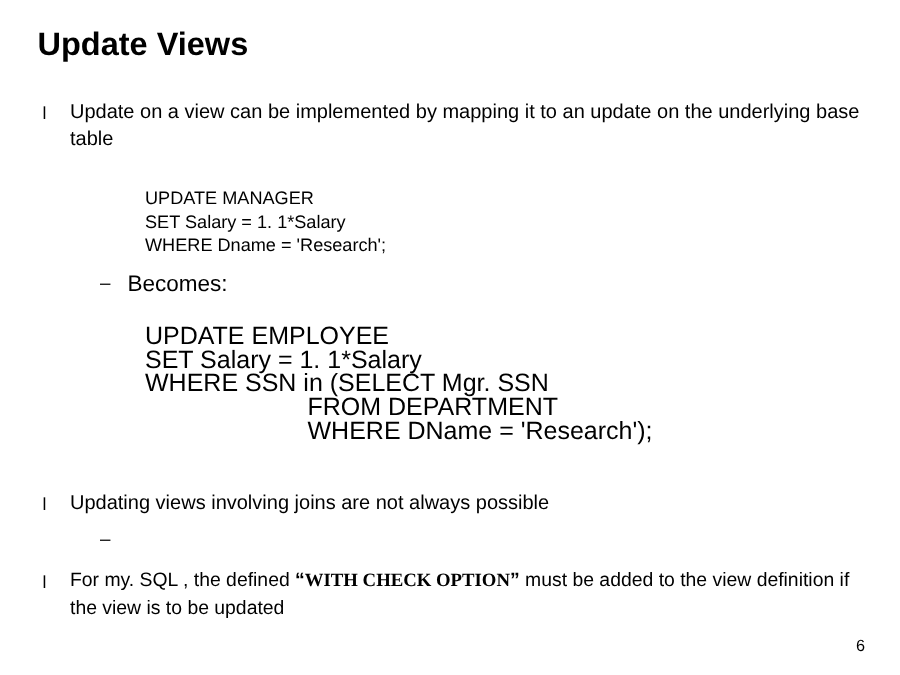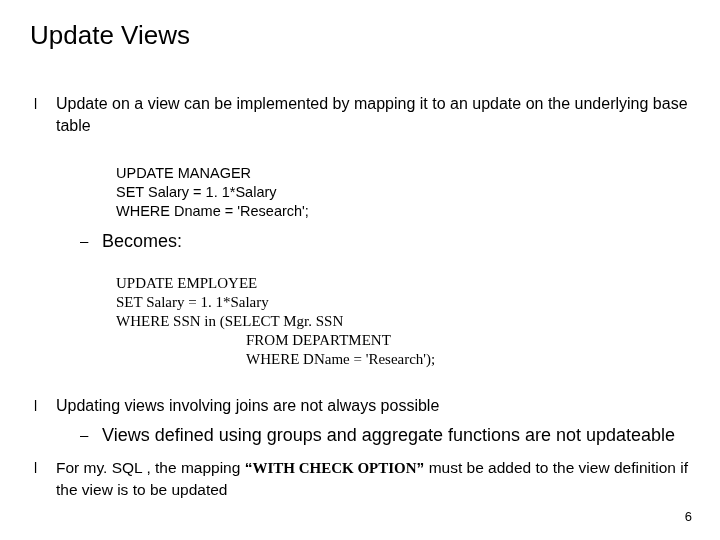--- a/index.html
+++ b/index.html
@@ -7,22 +7,22 @@
     width: 720px;
     height: 540px;
     background: #fff;
     font-family: Arial, Helvetica, sans-serif;
     color: #000;
     position: relative;
     padding: 20px 30px 20px 30px;
   }
   .title {
     font-size: 26px;
-    font-weight: normal;
-    margin-bottom: 42px;
+    font-weight: bold;
+    margin-bottom: 28px;
   }
   .bullet-block {
     display: flex;
     margin-bottom: 8px;
   }
   .bullet-marker {
     width: 26px;
     flex-shrink: 0;
     font-size: 14px;
     line-height: 22px;
@@ -51,27 +51,27 @@
     width: 22px;
     flex-shrink: 0;
     font-size: 15px;
     line-height: 20px;
   }
   .sub-text {
     font-size: 18px;
     line-height: 20px;
   }
   .code-block2 {
-    font-size: 15px;
+    font-size: 20px;
     line-height: 19px;
     margin-left: 86px;
     margin-top: 4px;
-    margin-bottom: 12px;
+    margin-bottom: 23px;
     white-space: pre;
-    font-family: Liberation Serif, serif;
+    font-family: Liberation Sans, sans-serif;
   }
   .code-indent {
     padding-left: 130px;
   }
   .spacer { height: 14px; }
   .bullet-text3 {
     font-size: 15.5px;
     line-height: 21px;
   }
   .mono {
@@ -119,23 +119,22 @@
 
 <div class="spacer"></div>
 
 <div class="bullet-block">
   <div class="bullet-marker">l</div>
   <div class="bullet-text">Updating views involving joins are not always possible</div>
 </div>
 
 <div class="sub-bullet" style="margin-bottom:12px;">
   <div class="sub-marker">–</div>
-  <div class="sub-text">Views defined using groups and aggregate functions are not updateable</div>
 </div>
 
 <div class="bullet-block">
   <div class="bullet-marker">l</div>
   <div class="bullet-text3">
-    <span>For my. SQL ,  the mapping </span><span class="quote">“</span><span class="mono">WITH CHECK OPTION</span><span class="quote">”</span><span> must be added to the view definition if the view is to be updated</span>
+    <span>For my. SQL ,  the defined </span><span class="quote">“</span><span class="mono">WITH CHECK OPTION</span><span class="quote">”</span><span> must be added to the view definition if the view is to be updated</span>
   </div>
 </div>
 
 <div class="pagenum">6</div>
 
 </body></html>

